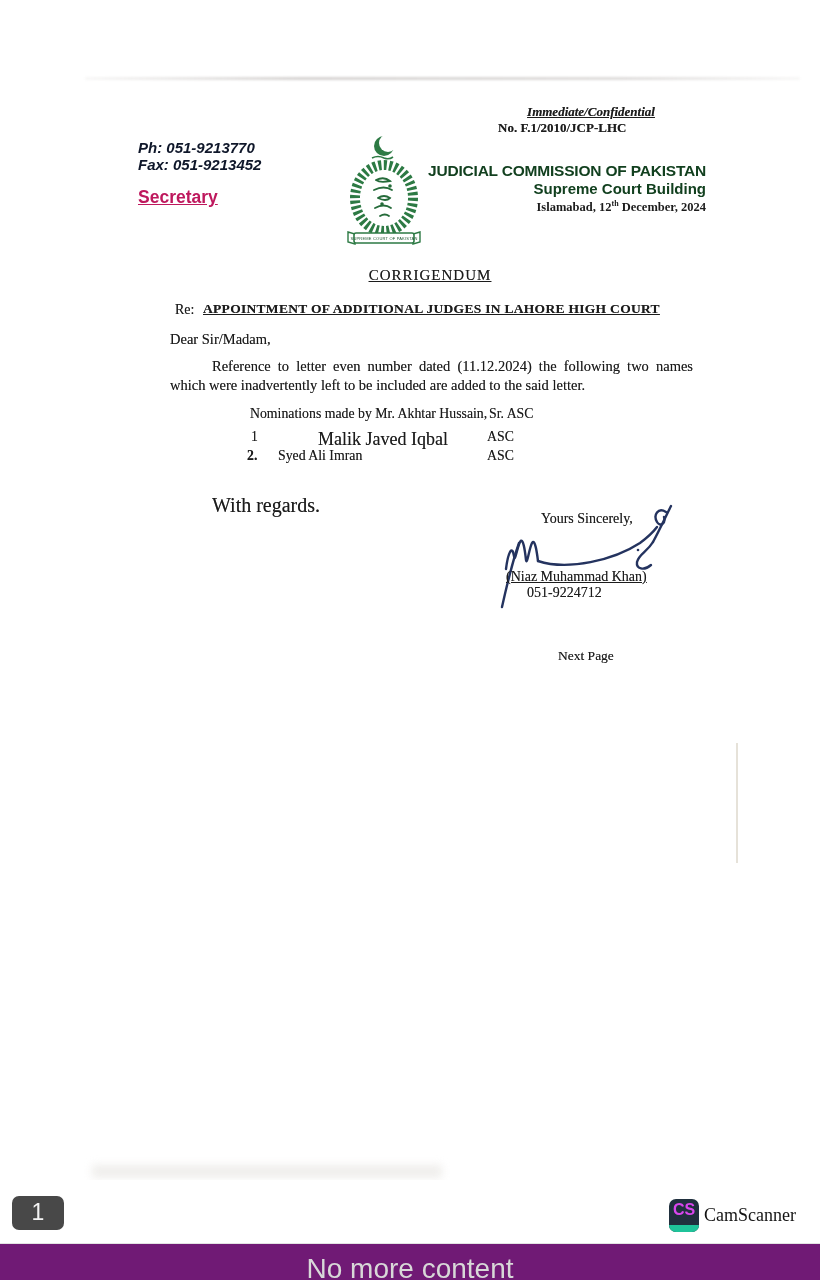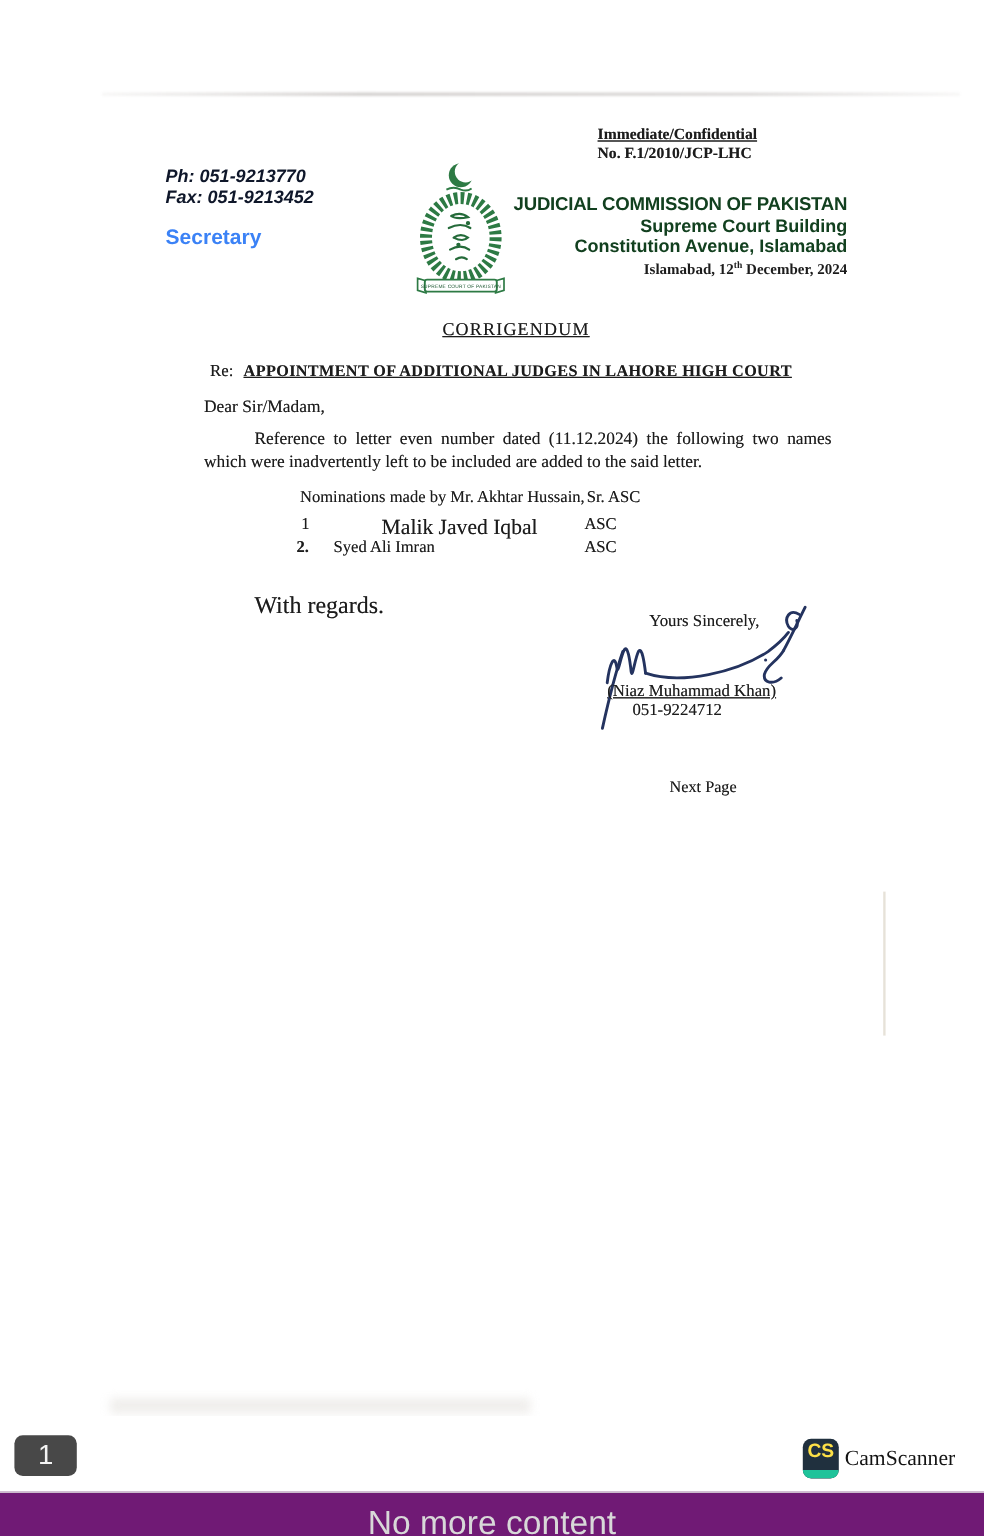--- a/index.html
+++ b/index.html
@@ -13,29 +13,29 @@
 
   .page-top-edge { position:absolute; left:85px; top:2px; width:715px; height:3px;
                    background:linear-gradient(90deg, rgba(120,110,100,.05), rgba(110,100,95,.28) 30%, rgba(110,100,95,.22) 75%, rgba(120,110,100,.05));
                    filter:blur(1px); }
   .page-bottom-smudge { position:absolute; left:92px; top:1090px; width:350px; height:13px;
                         background:#e9e7e4; filter:blur(4px); opacity:.7; }
   .edge-artifact { position:absolute; left:736px; top:668px; width:2px; height:120px;
                    background:#cfc6b4; opacity:.5; filter:blur(.4px); }
 
   
-  .classification { position:absolute; left:498px; top:29px; width:186px; text-align:left;
-                    font-size:13px; font-weight:bold; text-decoration:underline; }
+  .classification { position:absolute; left:498px; top:29px; width:186px; text-align:center;
+                    font-size:13px; font-weight:bold; font-style:italic; text-decoration:underline; }
   .ref-no { position:absolute; left:498px; top:45px; width:186px; 
             font-size:13px; font-weight:bold; }
 
   .contact { position:absolute; left:138px; top:65px; font-family:"Liberation Sans", sans-serif;
              font-size:15px; font-weight:bold; font-style:italic; line-height:1.1; color:#0f172a; }
   .secretary { position:absolute; left:138px; top:112px; font-family:"Liberation Sans", sans-serif;
-               font-size:17.5px; font-weight:bold; color:#3b82f6; }
+               font-size:17.5px; font-weight:bold; color:#be185d;text-decoration:underline; }
 
   .emblem { position:absolute; left:338px; top:57px; width:92px; height:120px; }
 
   .org-block { position:absolute; right:114px; top:87px; text-align:right;
                font-family:"Liberation Sans", sans-serif; color:#12401f; }
   .org-line1 { font-size:15.5px; font-weight:bold; letter-spacing:-.2px; }
   .org-line2 { font-size:15px; font-weight:bold; }
   .dateline { font-family:"Liberation Serif", serif; font-size:12.5px; color:#1c1c1c;
               margin-top:2px; font-weight:bold; text-shadow:none; }
   .dateline sup { font-size:8px; }
@@ -72,21 +72,21 @@
 
   
   .viewer-bar { position:absolute; left:0; top:1180px; width:820px; height:63px; background:#fff; }
   .page-badge { position:absolute; left:12px; top:16px; width:52px; height:34px;
                 background:#484848; border-radius:7px; color:#f4f4f4; text-align:center;
                 line-height:33px; font-size:23px; font-family:"Liberation Sans", sans-serif; }
   .cs-wrap { position:absolute; right:24px; top:18px; height:34px; display:flex; align-items:center; }
   .cs-icon { position:relative; width:30px; height:33px; background:#20303e; border-radius:7px;
              overflow:hidden; margin-right:5px; }
   .cs-icon .cs-letters { position:absolute; left:0; top:2px; width:100%; text-align:center;
-             color:#fde047; font-family:"Liberation Sans", sans-serif; font-weight:bold; font-size:16px; }
+             color:#d946ef; font-family:"Liberation Sans", sans-serif; font-weight:bold; font-size:16px; }
   .cs-icon .cs-strip { position:absolute; left:0; bottom:0; width:100%; height:7px; background:#1fc39a; }
   .cs-label { font-family:"Liberation Serif", serif; font-size:18px; color:#131313; }
 
   .footer-zone { position:absolute; left:0; top:1243px; width:820px; height:37px;
                  background:#701a75; border-top:1px solid #e3e3e3; }
   .end-message { position:absolute; left:0; top:9px; width:820px; text-align:center;
                  font-family:"Liberation Sans", sans-serif; font-size:28px; color:#d8d8d8; }
 </style>
 </head>
 <body>
@@ -128,21 +128,20 @@
 
       <path d="M10 100 l7 2 l0 10 l-7 -2 z" fill="#ffffff" stroke="#2d7a44" stroke-width="1.4"></path>
       <path d="M82 100 l-7 2 l0 10 l7 -2 z" fill="#ffffff" stroke="#2d7a44" stroke-width="1.4"></path>
       <rect x="16" y="101" width="60" height="10" rx="2" fill="#ffffff" stroke="#2d7a44" stroke-width="1.6"></rect>
       <text x="46" y="108.3" font-size="4" text-anchor="middle" fill="#1c5630" font-family="Liberation Sans, sans-serif" letter-spacing="0.2">SUPREME COURT OF PAKISTAN</text>
     </svg>
 
     <div class="org-block">
       <div class="org-line1">JUDICIAL COMMISSION OF PAKISTAN</div>
       <div class="org-line2">Supreme Court Building</div>
-      <div class="org-line2">Constitution Avenue, Islamabad</div>
       <div class="dateline"><span>Islamabad, 12</span><sup>th</sup><span> December, 2024</span></div>
     </div>
 
     <div class="title doc-text">CORRIGENDUM</div>
 
     <div class="re-label doc-text">Re:</div>
     <div class="subject doc-text">APPOINTMENT OF ADDITIONAL JUDGES IN LAHORE HIGH COURT</div>
 
     <div class="salutation doc-text">Dear Sir/Madam,</div>
 

